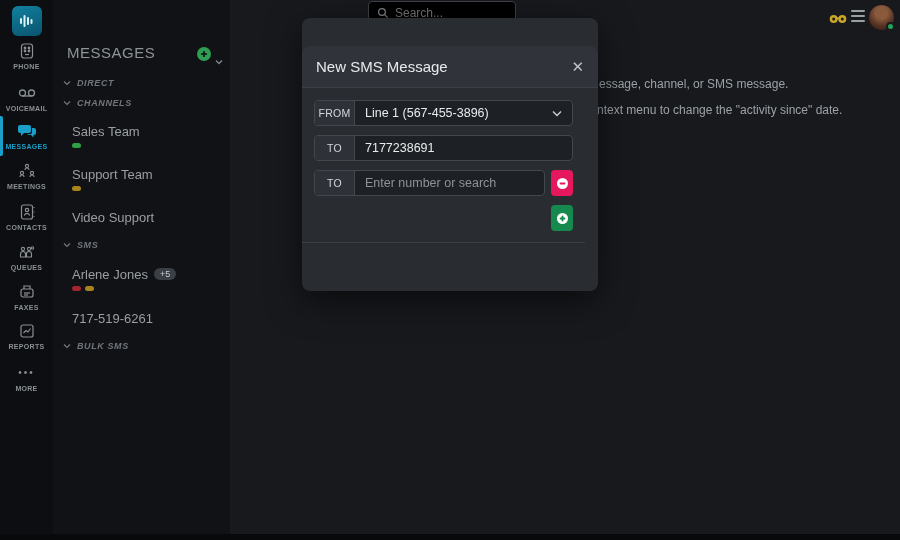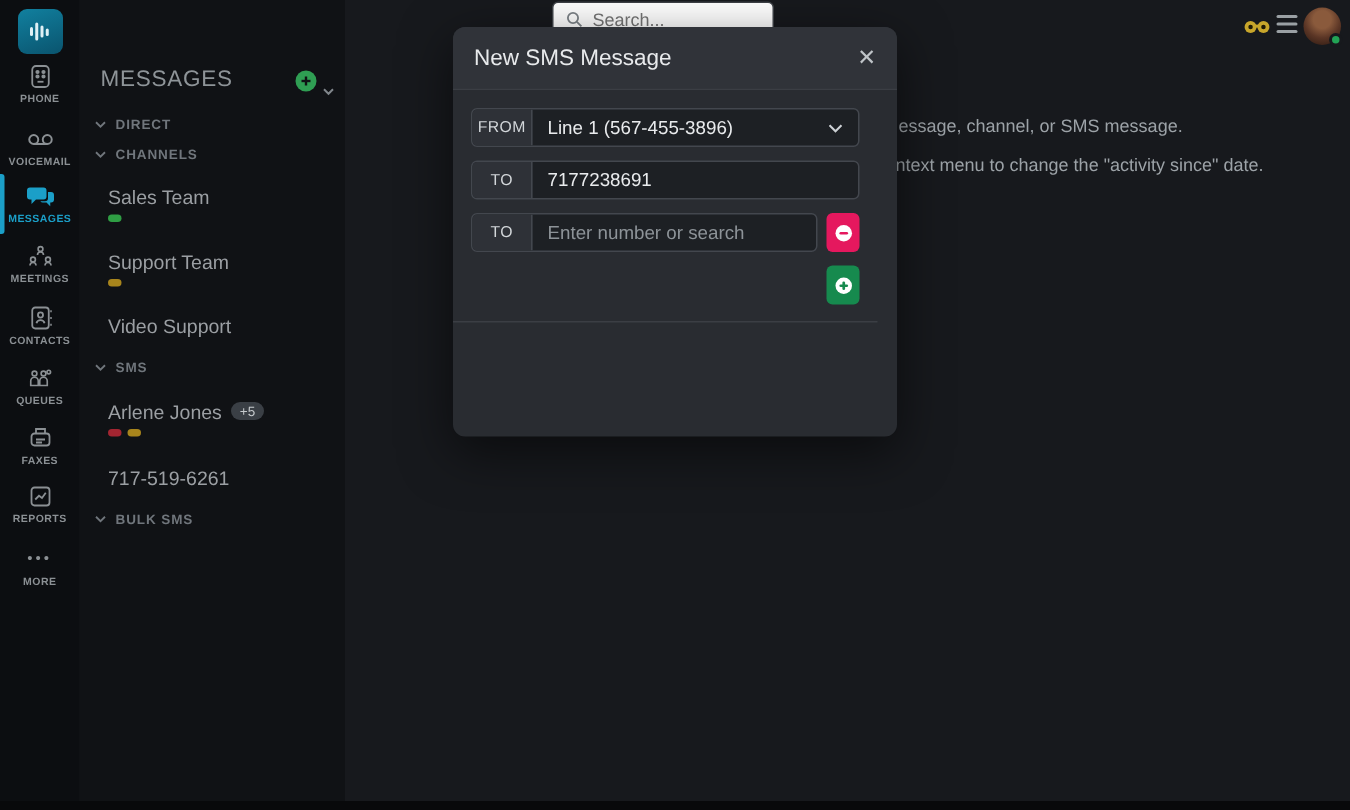--- a/index.html
+++ b/index.html
@@ -19,49 +19,49 @@
   .rail-item.active svg .fillpart { fill:#1b9fc8; stroke:none; }
   .active-bar { position:absolute; left:0; top:116px; width:3px; height:40px; background:#1b9fc8; border-radius:0 2px 2px 0; }
   .ellipsis-glyph { font-size:10px; letter-spacing:2px; color:#8b9094; height:14px; display:block; }
 
   
   .sidebar { position:absolute; left:53px; top:0; width:177px; height:540px; background:#101215; z-index:1; }
   .sb-title { position:absolute; left:14px; top:44px; font-size:15px; color:#8e9498; letter-spacing:.5px; }
   .sb-add { position:absolute; left:144px; top:47px; width:14px; height:14px; border-radius:50%;
             background:#2f9e53; display:flex; align-items:center; justify-content:center; cursor:pointer; }
   .sb-add-caret { position:absolute; left:162px; top:51px; cursor:pointer; }
-  .sb-section { position:absolute; left:10px; display:flex; align-items:center; gap:6px; cursor:pointer; }
+  .sb-section { position:absolute; left:10px; display:flex; align-items:center; gap:6px; cursor:pointer;font-style:italic; }
   .sb-section .slabel { font-size:9px; font-weight:bold; letter-spacing:.6px; color:#70767c; }
   .sb-item { position:absolute; left:19px; cursor:pointer; }
   .sb-item .iname { font-size:13px; color:#9b9fa3; }
   .dotrow { margin-top:4px; display:flex; gap:4px; }
   .pill-dot { width:9px; height:5px; border-radius:3px; display:inline-block; }
   .badge { display:inline-block; margin-left:6px; background:#3a3f45; color:#c6cacd; font-size:9px;
            padding:1px 6px; border-radius:8px; vertical-align:2px; }
 
   
   .search-box { position:absolute; left:368px; top:1px; width:148px; height:23px; border:1px solid #3d4146;
-                border-radius:4px; background:#ffffff; display:flex; align-items:center; gap:6px; padding:0 8px; z-index:3; }
+                border-radius:4px; background:#000000; display:flex; align-items:center; gap:6px; padding:0 8px; z-index:3; }
   .search-box input { background:transparent; border:none; outline:none; color:#7d8388; font-size:12px; width:100px;
                       font-family:"Liberation Sans", sans-serif; }
   .glasses { position:absolute; left:829px; top:10px; z-index:3; cursor:pointer; }
   .menu-btn { position:absolute; left:851px; top:10px; width:14px; height:12px; display:flex; flex-direction:column;
               justify-content:space-between; z-index:3; cursor:pointer; }
   .menu-btn span { display:block; height:2px; background:#9aa0a4; border-radius:1px; }
   .avatar { position:absolute; left:869px; top:5px; width:25px; height:25px; border-radius:50%; z-index:3; cursor:pointer;
             background:radial-gradient(circle at 50% 32%, #8a5a3c 0 28%, #5a3525 58%, #27160f 100%); }
   .presence { position:absolute; right:-1px; bottom:-1px; width:9px; height:9px; border-radius:50%;
               background:#22a355; border:2px solid #17191d; }
   .frag { position:absolute; font-size:12px; color:#9ca2a7; z-index:1; white-space:nowrap; }
 
   
   .modal { position:absolute; left:302px; top:18px; width:296px; height:273px; background:#292c31; border-radius:8px;
            box-shadow:0 10px 34px rgba(0,0,0,.55); z-index:10; }
   .modal-header { height:42px; background:#303339; border-bottom:1px solid #3b3e44; border-radius:8px 8px 0 0;
-                  display:flex; align-items:center; justify-content:space-between; padding:0 14px; }
+                  display:flex; align-items:center; justify-content:space-between; padding:0 14px;margin-top:28px; }
   .modal-title { font-size:15px; color:#e8eaec; }
   .modal-close { background:none; border:none; color:#bfc4c8; font-size:15px; cursor:pointer; line-height:1;
                  font-family:"Liberation Sans", sans-serif; }
   .modal-body { padding:12px 25px 0 12px; }
   .field { display:flex; height:26px; border:1px solid #43474e; border-radius:4px; background:#1d2024;
            overflow:hidden; align-items:stretch; flex:1; }
   .field-label { width:40px; background:#2e3137; border-right:1px solid #43474e; color:#d3d7da; font-size:10.5px;
                  display:flex; align-items:center; justify-content:center; letter-spacing:.3px; flex:none; }
   .field-value { flex:1; color:#e9ebed; font-size:12.5px; display:flex; align-items:center; padding:0 10px; }
   .field input { flex:1; background:transparent; border:none; outline:none; color:#e9ebed; font-size:12.5px;

